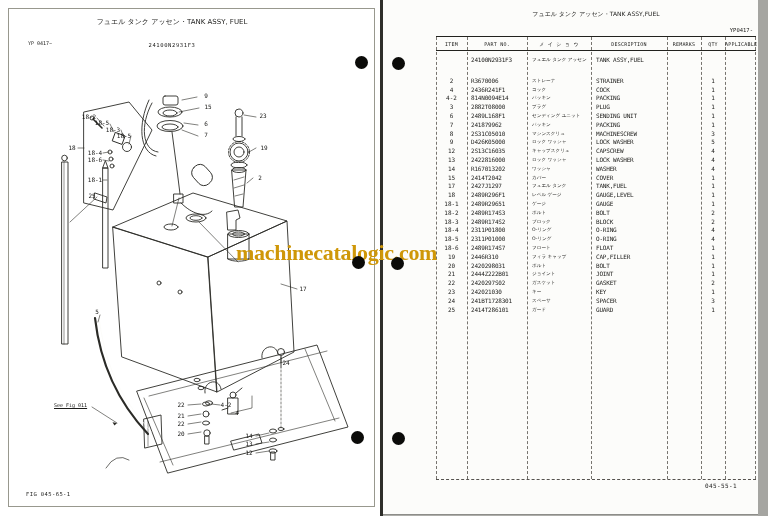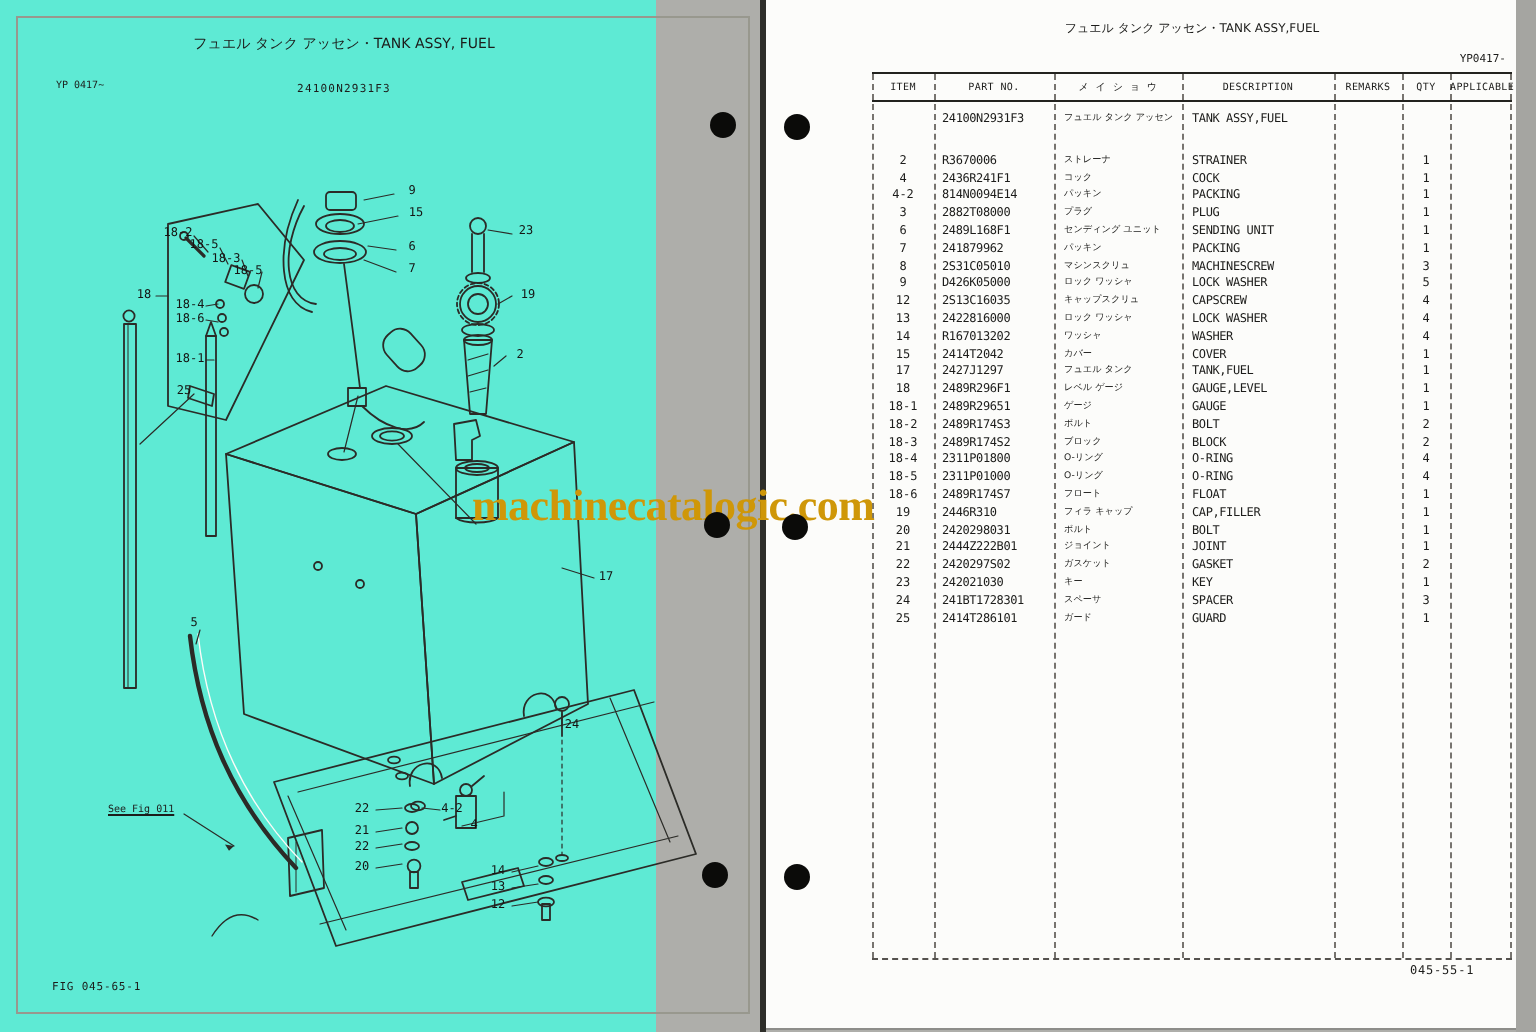--- a/index.html
+++ b/index.html
@@ -1,19 +1,19 @@
 <!DOCTYPE html>
 <html><head>
 <meta charset="utf-8">
 <style>
   html,body{margin:0;padding:0;background:#9c9c98;}
   .scene{position:relative;width:768px;height:516px;background:#aeaeaa;overflow:hidden;
          font-family:"DejaVu Sans Mono",monospace;color:#1c1c1a;}
   
-  .page-left{position:absolute;left:0;top:0;width:328px;height:516px;background:#5eead4;}
+  .page-left{position:absolute;left:0;top:0;width:380px;height:516px;background:#ffffff;}
   .page-frame{position:absolute;left:8px;top:8px;width:365px;height:497px;border:1px solid #98988e;}
   .spine{position:absolute;left:380px;top:0;width:3px;height:516px;background:#2e2e2a;}
   .page-right{position:absolute;left:383px;top:0;width:375px;height:514px;background:#fcfcfa;border-bottom:1px solid #8d8d89;}
   .hole{position:absolute;width:13px;height:13px;border-radius:50%;background:#0b0b09;z-index:6;}
   
   .watermark{position:absolute;left:236px;top:240px;z-index:5;
              font-family:Liberation Serif, serif;font-weight:bold;font-size:22px;
              letter-spacing:-0.3px;white-space:nowrap;}
   
   .lp-title{position:absolute;left:92px;top:17px;width:160px;text-align:center;

